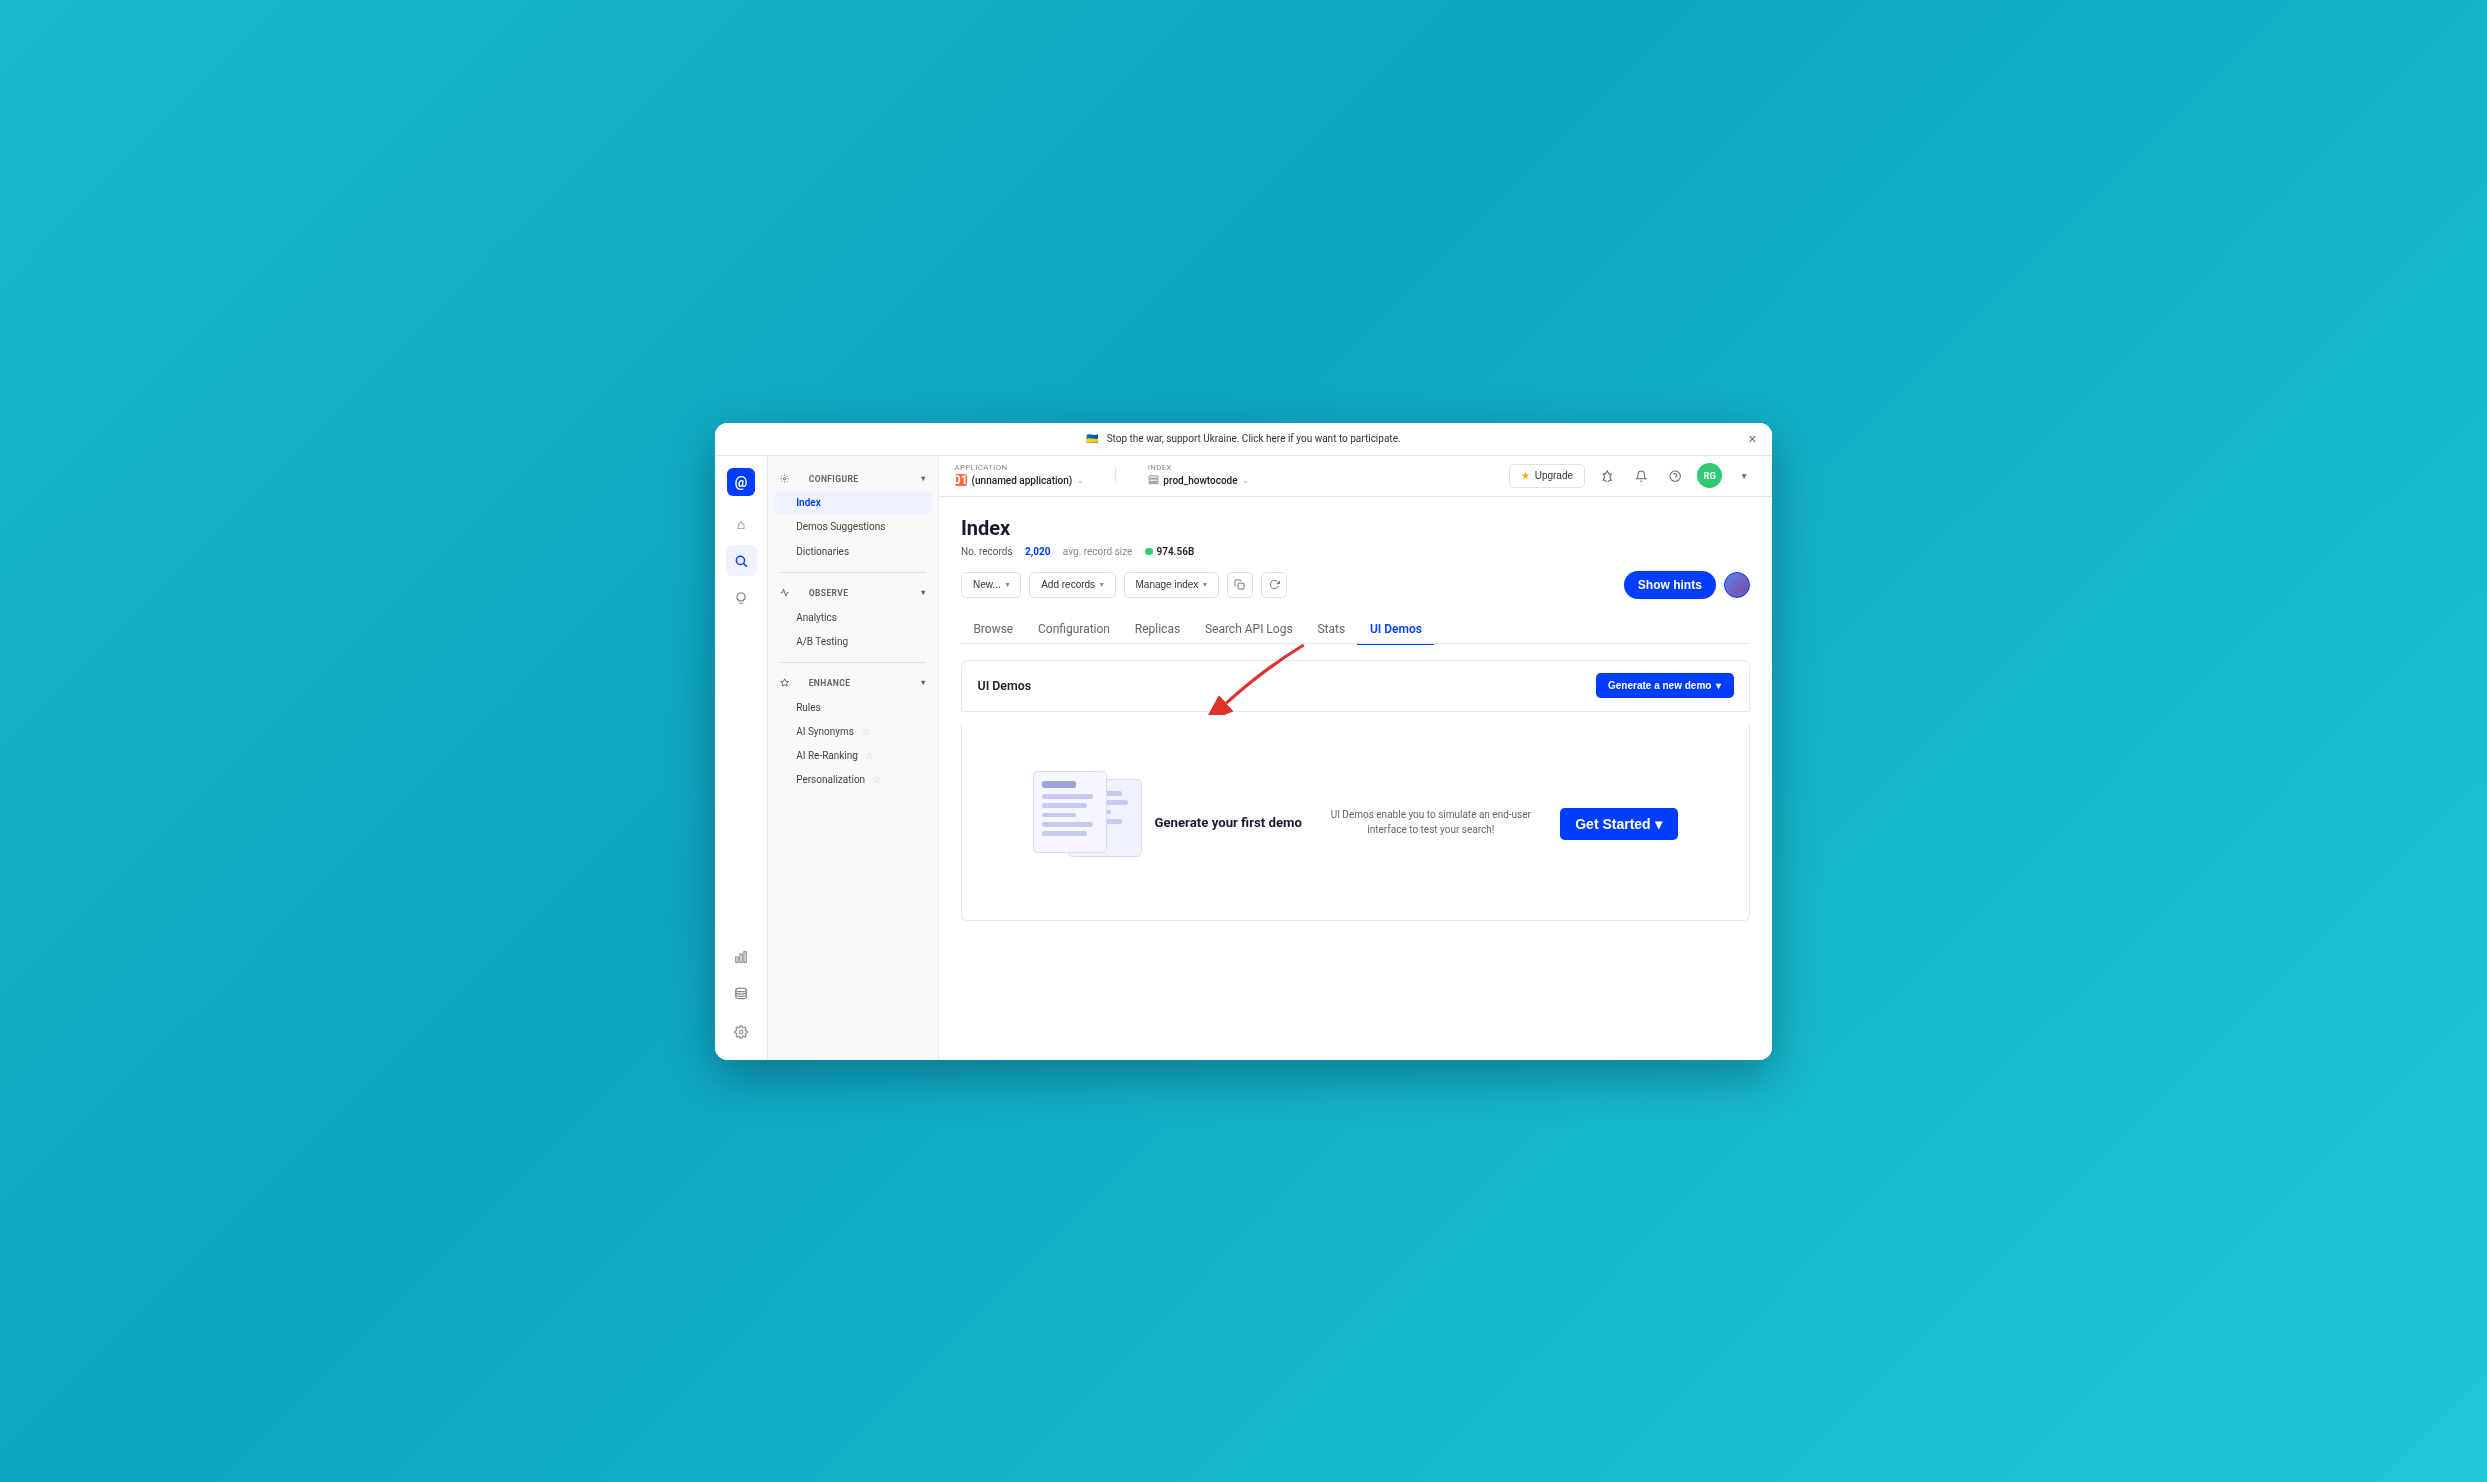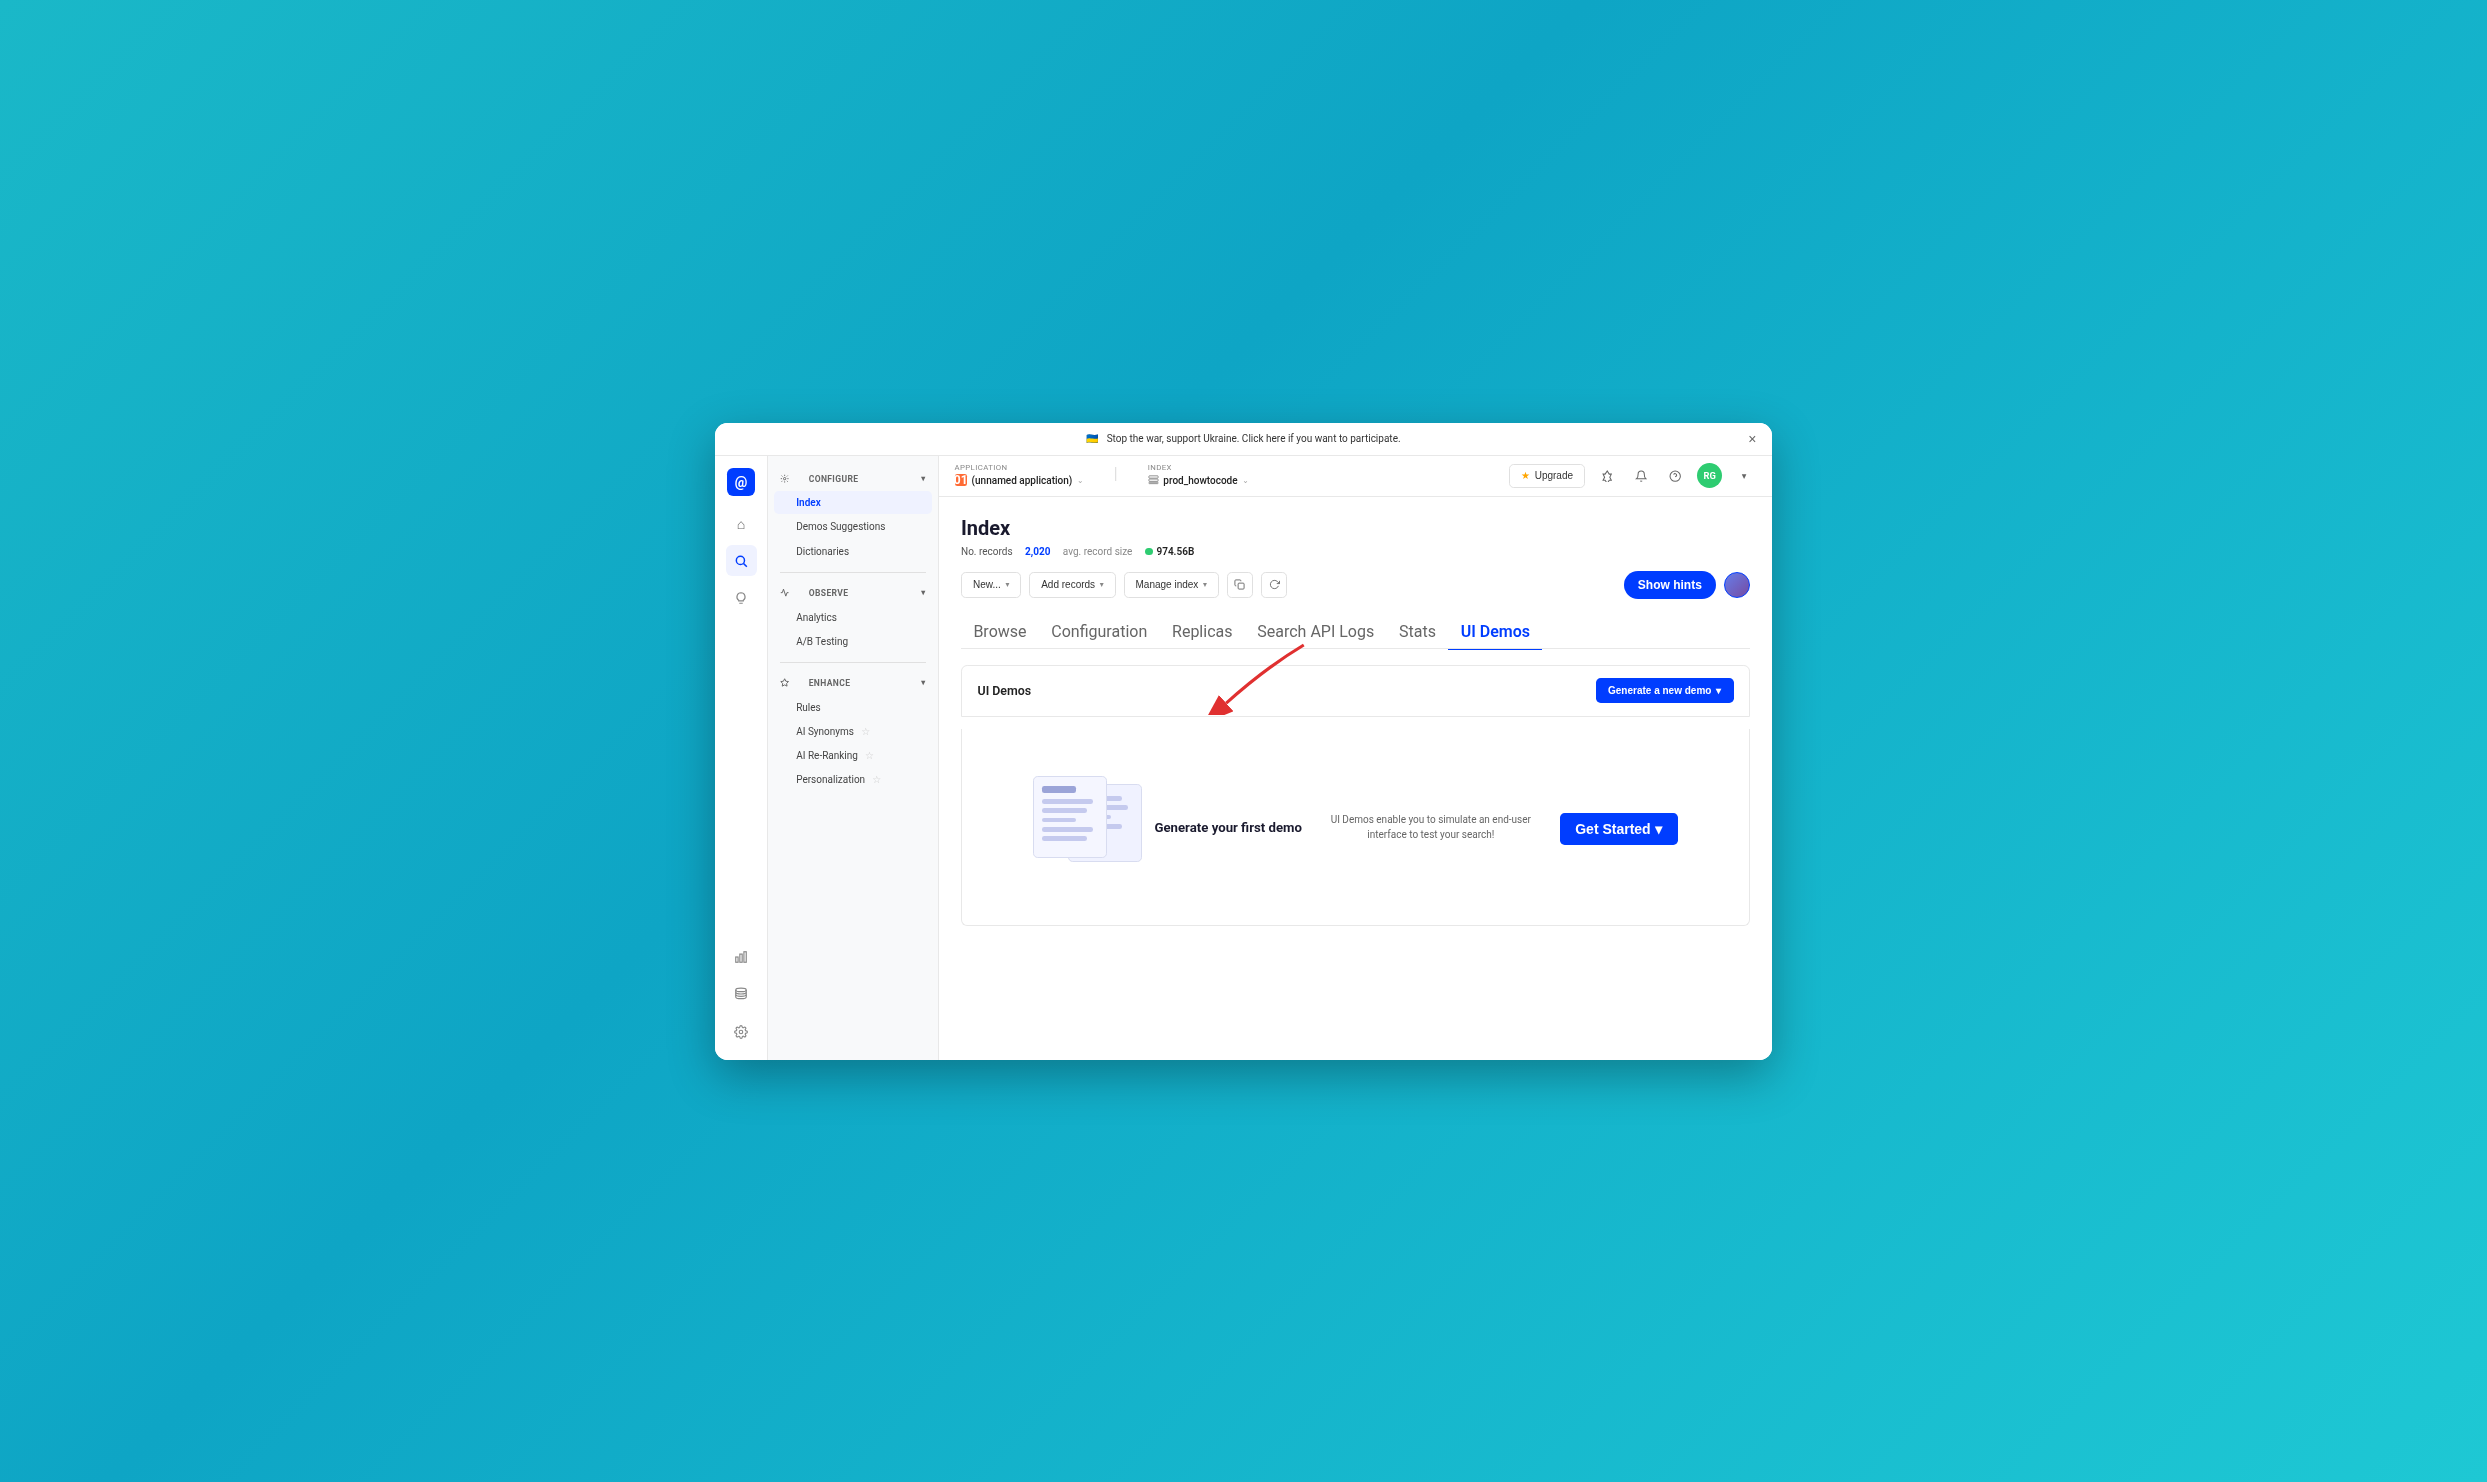--- a/index.html
+++ b/index.html
@@ -320,21 +320,21 @@
       cursor: pointer;
     }
     
     .tabs {
       display: flex;
       border-bottom: 1.6px solid #e8e8e8;
       margin-bottom: 15.5px;
     }
     .tab {
       padding: 7.8px 12.4px;
-      font-size: 16px;
+      font-size: 12px;
       color: #666;
       cursor: pointer;
       border-bottom: 1.6px solid transparent;
       margin-bottom: -1.6px;
     }
     .tab.active {
       color: #003dff;
       border-bottom-color: #003dff;
       font-weight: 600;
     }

